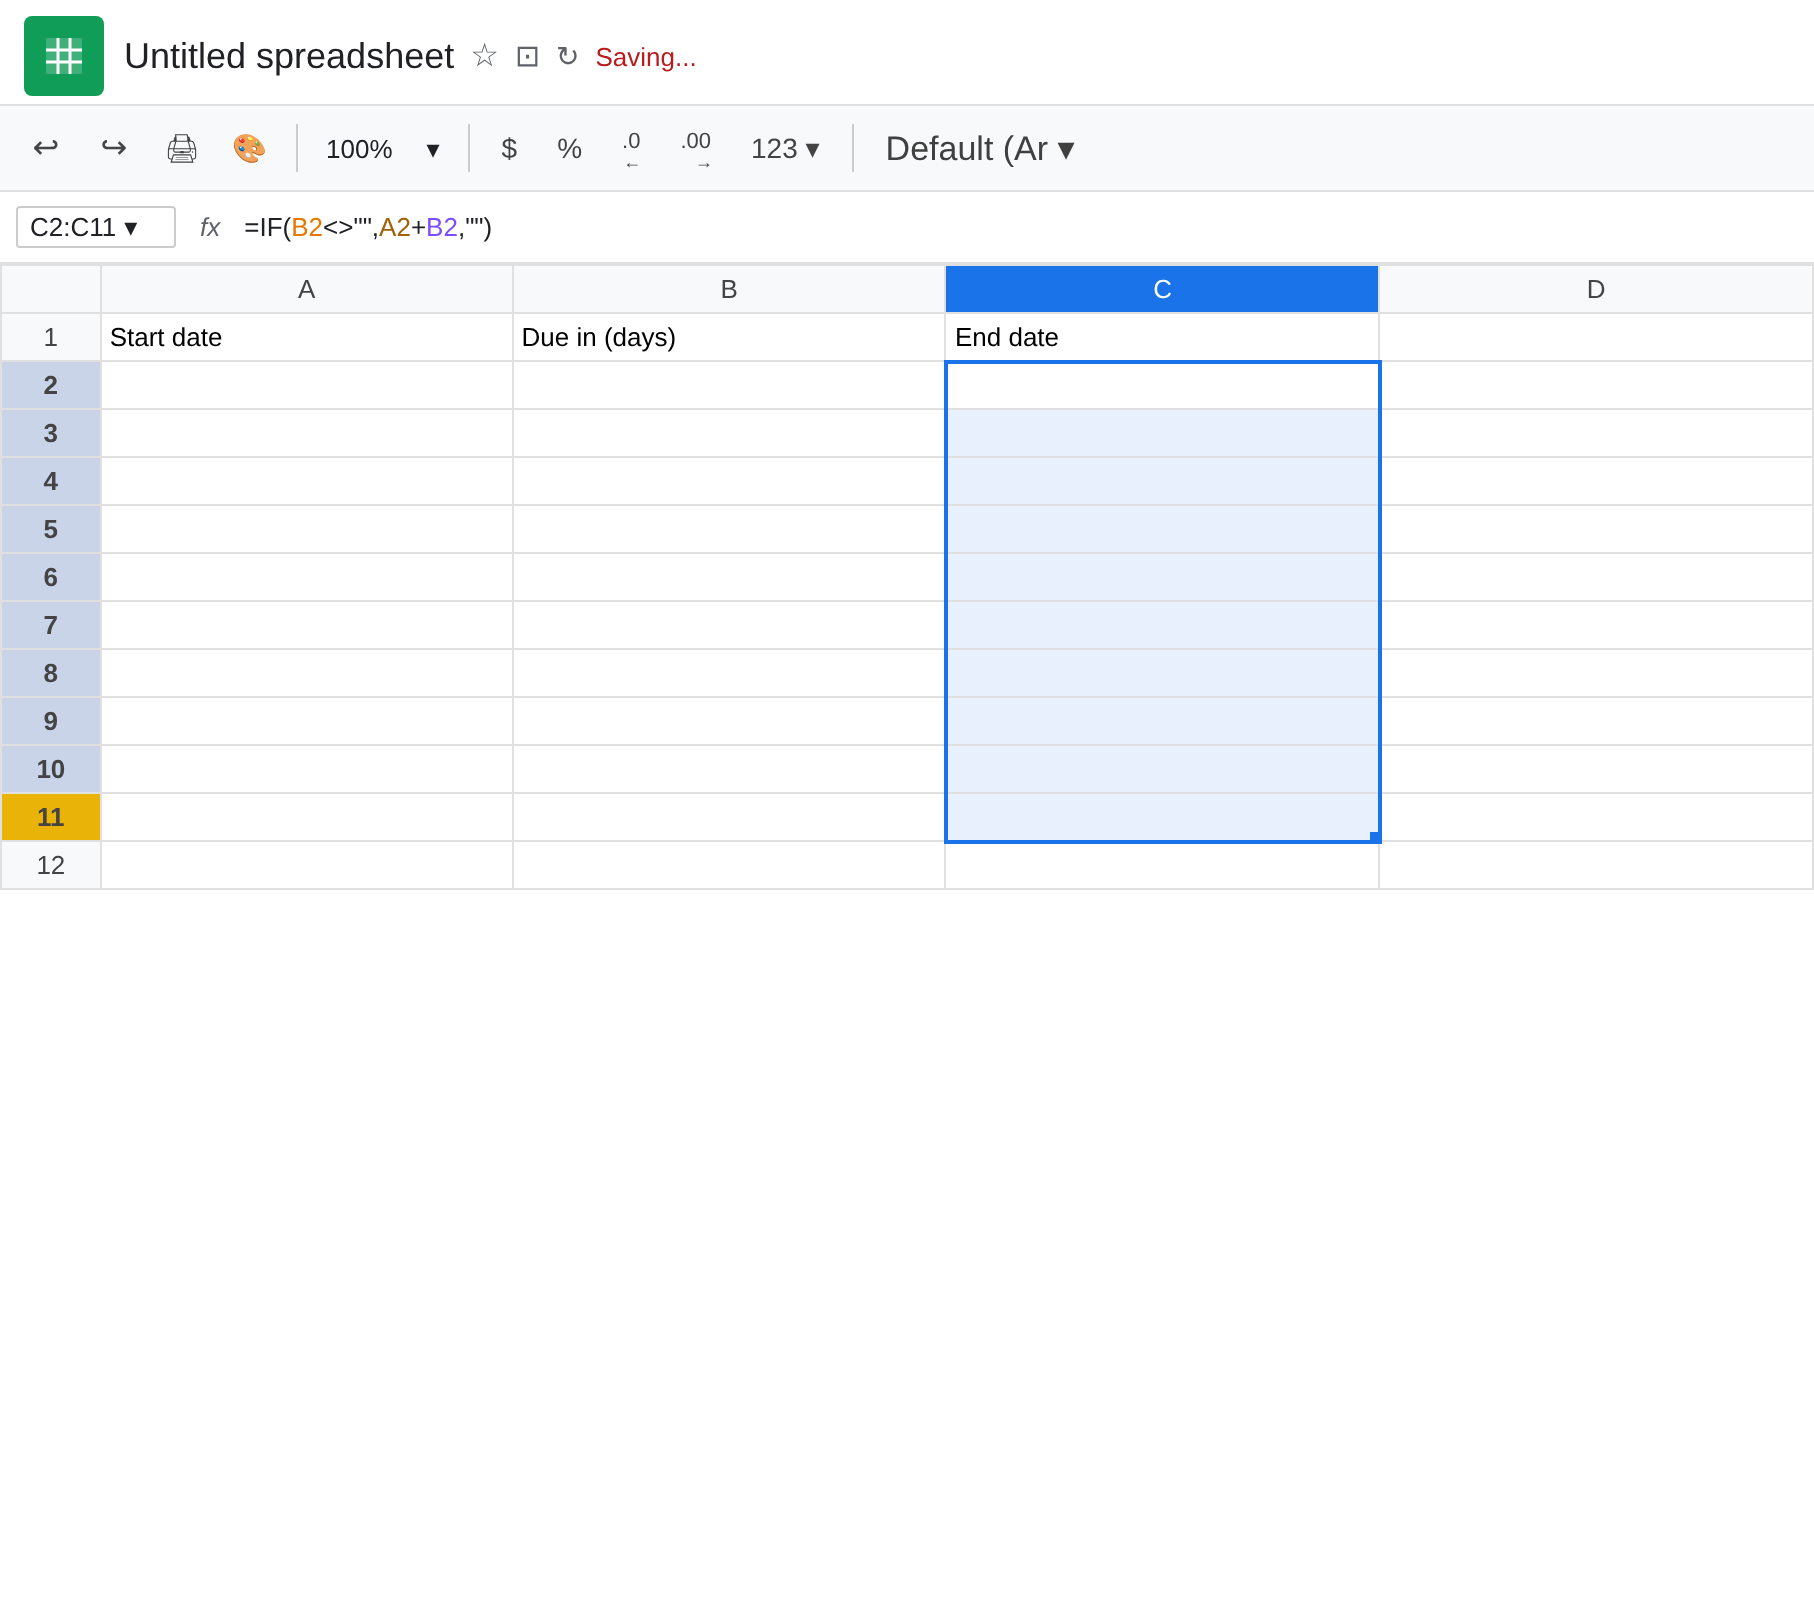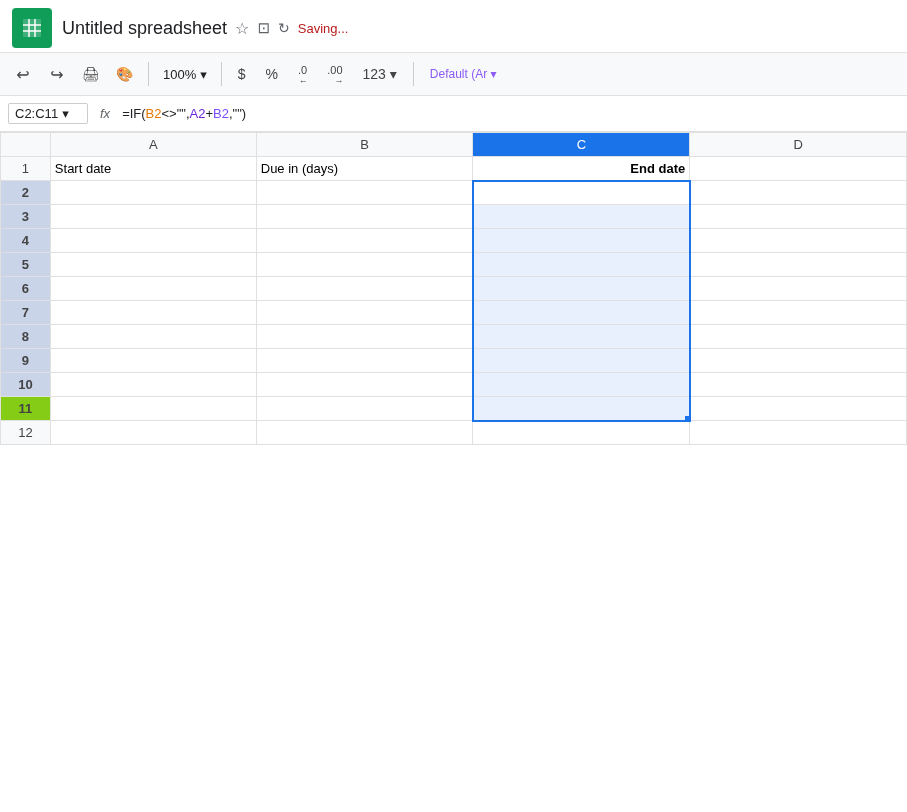--- a/index.html
+++ b/index.html
@@ -84,40 +84,40 @@
     }
     .toolbar-separator {
       width: 1px;
       height: 24px;
       background: #ccc;
       margin: 0 4px;
     }
     #zoom-selector {
       display: flex;
       align-items: flex-start;
-      gap: 4px;
+      gap: 17px;
       padding: 4px 6px;
       border-radius: 4px;
       cursor: pointer;
       font-size: 13px;
       color: #202124;
     }
     .toolbar-format-btn {
       padding: 4px 8px;
       font-size: 14px;
       border-radius: 4px;
       cursor: pointer;
       color: #444;
     }
     #font-selector {
       padding: 4px 8px;
-      font-size: 12px;
-      border-radius: 4px;
-      cursor: pointer;
-      color: #8b5cf6;
+      font-size: 17px;
+      border-radius: 4px;
+      cursor: pointer;
+      color: #404040;
     }
 
     
     #formula-bar {
       display: flex;
       align-items: center;
       padding: 4px 8px;
       border-bottom: 1px solid #e0e0e0;
       gap: 8px;
       min-height: 36px;
@@ -292,21 +292,21 @@
     </div>
   </div>
 
   <div id="formula-bar">
     <div id="cell-reference">
       <span>C2:C11</span>
       <span>▾</span>
     </div>
     <div id="fx-label">fx</div>
     <div id="formula-content">
-      <span class="formula-part-default">=IF(</span><span style="color:#e67700;">B2</span><span class="formula-part-default">&lt;&gt;"",</span><span style="color:#6d28d9;">A2</span><span class="formula-part-default">+</span><span style="color:#7c4dff;">B2</span><span class="formula-part-default">,"")</span>
+      <span class="formula-part-default">=IF(</span><span style="color:#e67700;">B2</span><span class="formula-part-default">&lt;&gt;"",</span><span style="color:#a16207;">A2</span><span class="formula-part-default">+</span><span style="color:#7c4dff;">B2</span><span class="formula-part-default">,"")</span>
     </div>
   </div>
 
   <div id="grid-area">
     <div id="spreadsheet-wrapper">
       <table id="spreadsheet">
         <colgroup>
           <col class="col-row-num">
           <col class="col-a">
           <col class="col-b">
@@ -320,21 +320,21 @@
             <th class="col-header">B</th>
             <th class="col-header col-header-selected">C</th>
             <th class="col-header">D</th>
           </tr>
         </thead>
         <tbody id="table-body">
         <tr>
               <td class="row-header data-cell">1</td>
               <td class="data-cell" style="font-weight: 500;">Start date</td>
               <td class="data-cell" style="font-weight: 500;">Due in (days)</td>
-              <td class="data-cell" style="position: relative; font-weight: 700; text-align: right;">End date</td>
+              <td class="data-cell" style="position: relative; font-weight: 400;">End date</td>
               <td class="data-cell"></td>
             </tr>
             <tr>
               <td class="row-header data-cell" style="background: rgb(201, 212, 232); font-weight: bold;">2</td>
               <td class="data-cell" style="font-weight: 400;"></td>
               <td class="data-cell" style="font-weight: 400;"></td>
               <td class="data-cell" style="position: relative; font-weight: 400; background: rgb(255, 255, 255); border-top: 2px solid rgb(26, 115, 232); border-left: 2px solid rgb(26, 115, 232); border-right: 2px solid rgb(26, 115, 232);"></td>
               <td class="data-cell"></td>
             </tr>
             <tr>
@@ -387,21 +387,21 @@
               <td class="data-cell"></td>
             </tr>
             <tr>
               <td class="row-header data-cell" style="background: rgb(201, 212, 232); font-weight: bold;">10</td>
               <td class="data-cell" style="font-weight: 400;"></td>
               <td class="data-cell" style="font-weight: 400;"></td>
               <td class="data-cell" style="position: relative; font-weight: 400; background: rgb(232, 240, 254); border-left: 2px solid rgb(26, 115, 232); border-right: 2px solid rgb(26, 115, 232);"></td>
               <td class="data-cell"></td>
             </tr>
             <tr>
-              <td class="row-header data-cell" style="background: #84cc16; font-weight: bold; margin-left: 28px;">11</td>
+              <td class="row-header data-cell" style="background: #eab308; font-weight: bold; margin-left: 28px;">11</td>
               <td class="data-cell" style="font-weight: 400;"></td>
               <td class="data-cell" style="font-weight: 400;"></td>
               <td class="data-cell" style="position: relative; font-weight: 400; background: rgb(232, 240, 254); border-left: 2px solid rgb(26, 115, 232); border-right: 2px solid rgb(26, 115, 232); border-bottom: 2px solid rgb(26, 115, 232);">
                 <div style="width: 8px; height: 8px; background: rgb(26, 115, 232); position: absolute; bottom: -4px; right: -4px; cursor: crosshair; z-index: 10;"></div>
               </td>
               <td class="data-cell"></td>
             </tr>
             <tr>
               <td class="row-header data-cell">12</td>
               <td class="data-cell" style="font-weight: 400;"></td>

